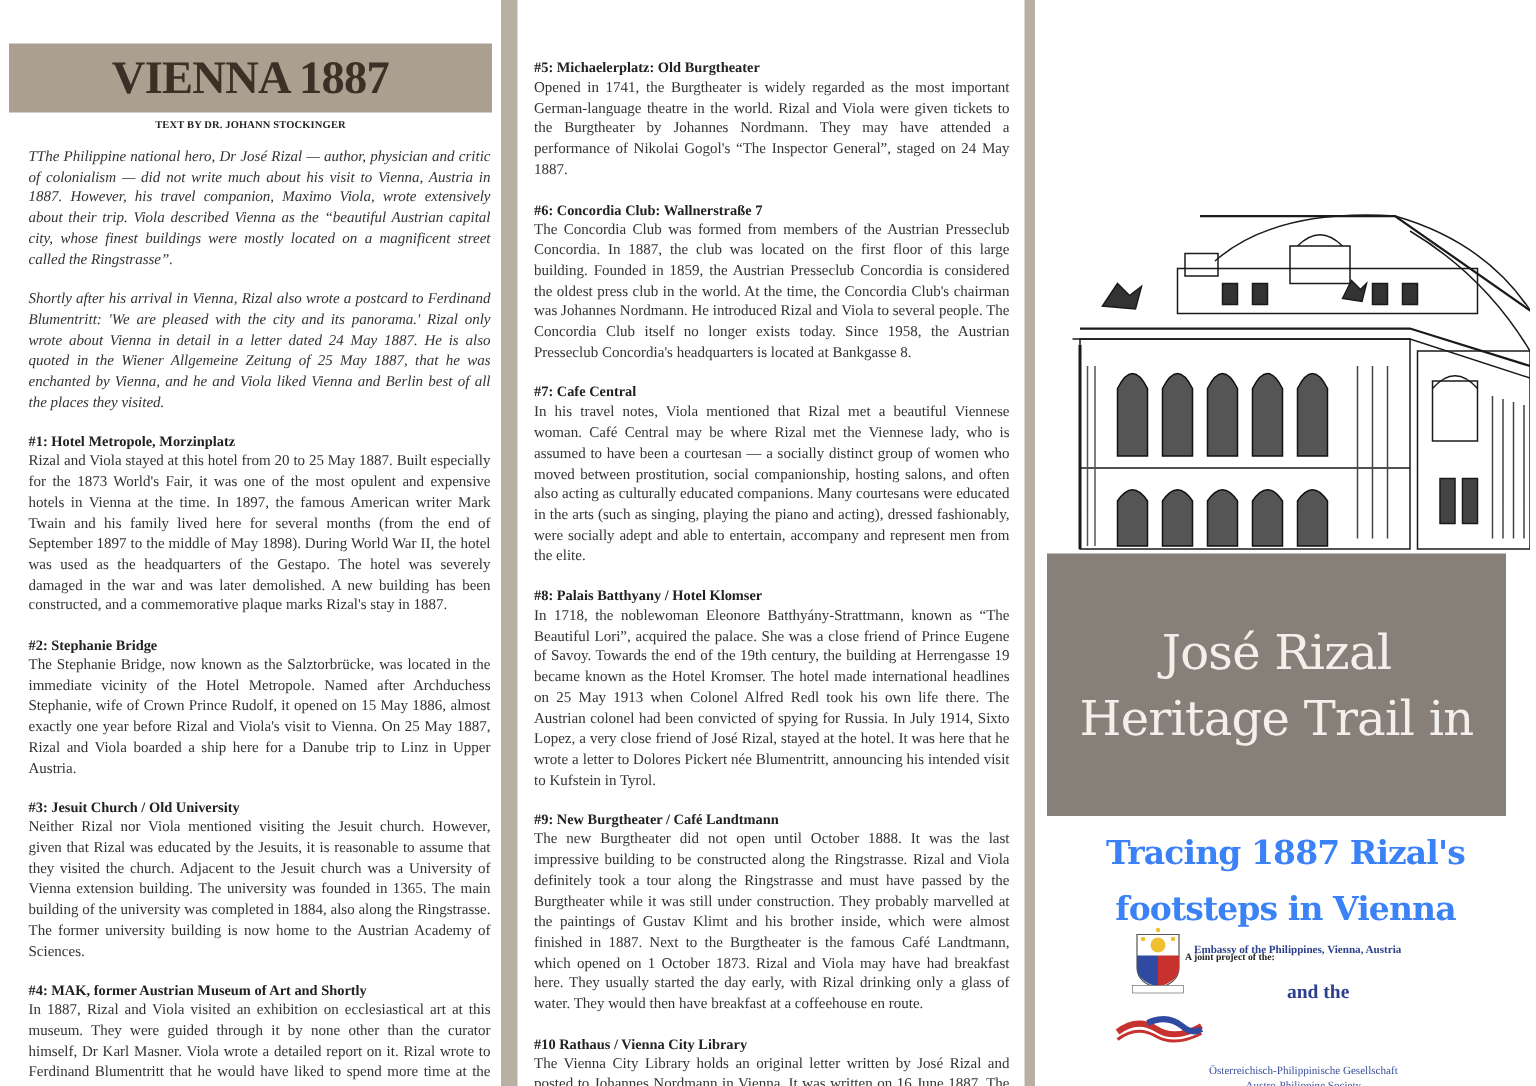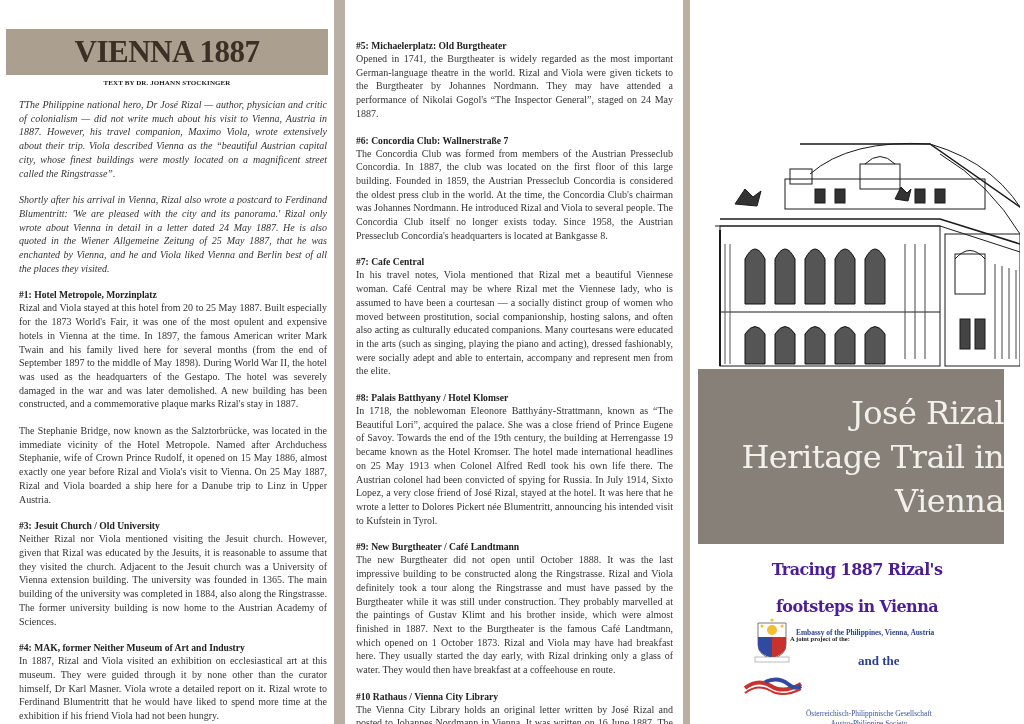--- a/index.html
+++ b/index.html
@@ -35,32 +35,32 @@
   .section { margin-bottom: 13px; }
   .section-title {
     font-size: 9.6px; font-weight: 700; line-height: 13px; color: #222;
   }
   .intro-p { margin-bottom: 13px; font-style: italic; }
 
   
   .building-art { position: absolute; left: 10px; top: 105px; width: 320px; height: 235px; }
   .title-box {
     position: absolute; left: 8px; top: 340px; width: 306px; height: 175px;
-    background: #868079; display: flex; flex-direction: column; align-items: flex-end; justify-content: center;
+    background: #868079; display: flex; flex-direction: column; align-items: center; justify-content: center;
   }
   .title-line {
     font-family: "DejaVu Serif", serif; color: #f3f0ec; font-size: 32px; line-height: 44px;
     font-weight: 400; letter-spacing: -0.5px; text-align: center;
   }
   .subtitle {
     position: absolute; left: 0; top: 522px; width: 334px; text-align: center;
   }
   .subtitle-line {
-    font-family: "DejaVu Serif", serif; font-weight: 700; font-size: 16px; line-height: 37px;
-    color: #4c1d95; letter-spacing: -0.6px;
+    font-family: "DejaVu Serif", serif; font-weight: 700; font-size: 22px; line-height: 37px;
+    color: #3b82f6; letter-spacing: -0.6px;
   }
   .joint {
     position: absolute; left: 100px; top: 606px; font-size: 6.5px; font-weight: 700; color: #222;
   }
   .seal { position: absolute; left: 752px; top: 617px; width: 40px; height: 46px; }
   .embassy {
     position: absolute; left: 796px; top: 628px; font-size: 7.4px; font-weight: 700; color: #2c3f8c;
   }
   .and-the {
     position: absolute; left: 858px; top: 653px; font-size: 13px; font-weight: 700; color: #2c3f8c;
@@ -81,28 +81,29 @@
 
   <div class="left-body">
     <p class="body intro-p">TThe Philippine national hero, Dr José Rizal — author, physician and critic of colonialism — did not write much about his visit to Vienna, Austria in 1887. However, his travel companion, Maximo Viola, wrote extensively about their trip. Viola described Vienna as the “beautiful Austrian capital city, whose finest buildings were mostly located on a magnificent street called the Ringstrasse”.</p>
     <p class="body intro-p">Shortly after his arrival in Vienna, Rizal also wrote a postcard to Ferdinand Blumentritt: 'We are pleased with the city and its panorama.' Rizal only wrote about Vienna in detail in a letter dated 24 May 1887. He is also quoted in the Wiener Allgemeine Zeitung of 25 May 1887, that he was enchanted by Vienna, and he and Viola liked Vienna and Berlin best of all the places they visited.</p>
 
     <div class="section">
       <div class="section-title">#1:  Hotel Metropole, Morzinplatz</div>
       <p class="body">Rizal and Viola stayed at this hotel from 20 to 25 May 1887. Built especially for the 1873 World's Fair, it was one of the most opulent and expensive hotels in Vienna at the time. In 1897, the famous American writer Mark Twain and his family lived here for several months (from the end of September 1897 to the middle of May 1898). During World War II, the hotel was used as the headquarters of the Gestapo. The hotel was severely damaged in the war and was later demolished. A new building has been constructed, and a commemorative plaque marks Rizal's stay in 1887.</p>
     </div>
     <div class="section">
+      <div class="section-title">#2: Stephanie Bridge</div>
       <p class="body">The Stephanie Bridge, now known as the Salztorbrücke, was located in the immediate vicinity of the Hotel Metropole. Named after Archduchess Stephanie, wife of Crown Prince Rudolf, it opened on 15 May 1886, almost exactly one year before Rizal and Viola's visit to Vienna. On 25 May 1887, Rizal and Viola boarded a ship here for a Danube trip to Linz in Upper Austria.</p>
     </div>
     <div class="section">
       <div class="section-title">#3: Jesuit Church / Old University</div>
       <p class="body">Neither Rizal nor Viola mentioned visiting the Jesuit church. However, given that Rizal was educated by the Jesuits, it is reasonable to assume that they visited the church. Adjacent to the Jesuit church was a University of Vienna extension building. The university was founded in 1365. The main building of the university was completed in 1884, also along the Ringstrasse. The former university building is now home to the Austrian Academy of Sciences.</p>
     </div>
     <div class="section">
-      <div class="section-title">#4: MAK, former Neither Museum of Art and Industry</div>
+      <div class="section-title">#4: MAK, former Austrian Museum of Art and Shortly</div>
       <p class="body">In 1887, Rizal and Viola visited an exhibition on ecclesiastical art at this museum. They were guided through it by none other than the curator himself, Dr Karl Masner. Viola wrote a detailed report on it. Rizal wrote to Ferdinand Blumentritt that he would have liked to spend more time at the exhibition if his friend Viola had not been hungry.</p>
     </div>
   </div>
 </div>
 
 <div class="divider divider-1"></div>
 
 <div class="col col-mid">
   <div class="section">
     <div class="section-title">#5: Michaelerplatz: Old Burgtheater</div>
@@ -184,21 +185,20 @@
     <rect x="275" y="185" width="10" height="30" fill="#444"></rect>
     <g stroke="#444">
       <path d="M295 130 L295 225 M302 132 L302 225 M309 134 L309 225 M316 136 L316 225"></path>
       <path d="M205 110 L205 225 M215 110 L215 225 M225 110 L225 225"></path>
     </g>
   </svg>
 
   <div class="title-box">
     <div class="title-line">José Rizal</div>
     <div class="title-line">Heritage Trail in</div>
-    <div class="title-line">Vienna</div>
   </div>
 
   <div class="subtitle">
     <div class="subtitle-line">Tracing 1887 Rizal's</div>
     <div class="subtitle-line">footsteps in Vienna</div>
   </div>
 
   <div class="joint">A joint project of the:</div>
 </div>
 

